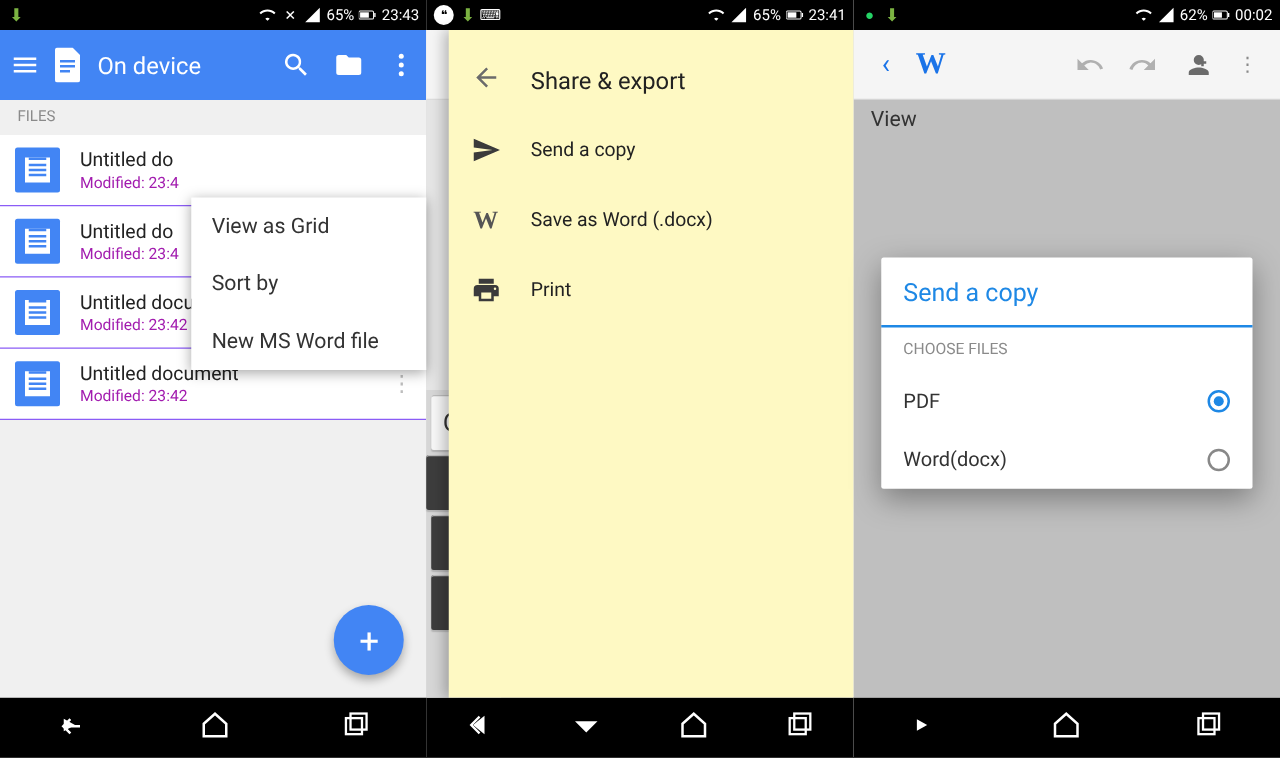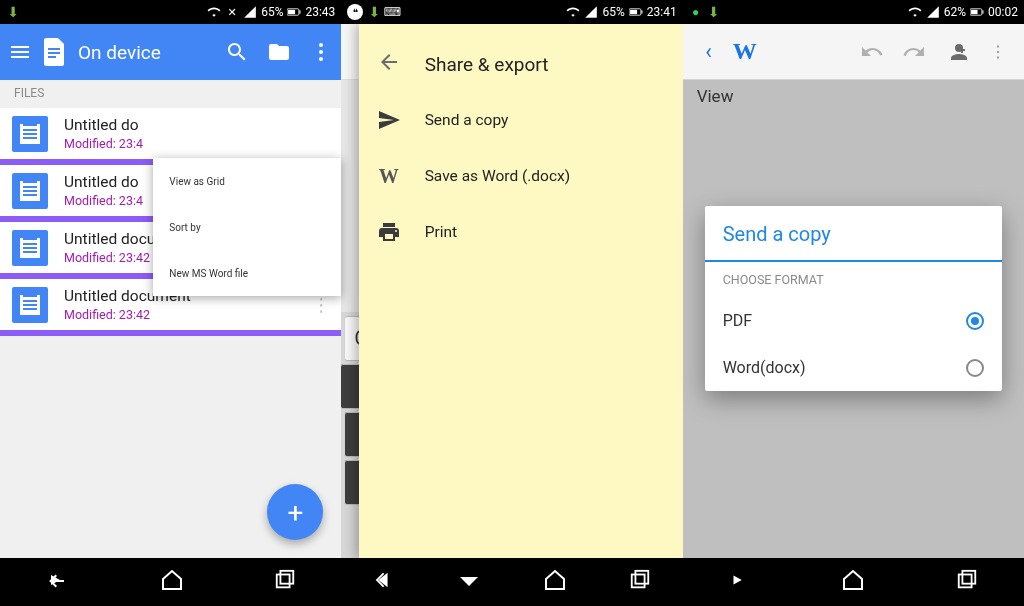--- a/index.html
+++ b/index.html
@@ -20,32 +20,32 @@
   .nav-bar { height: 48px; background: #000; display: flex; align-items: center; justify-content: space-around; color: #fff; margin-top: auto; }
   .nav-bar svg { fill: #fff; }
 
   
   .p1-appbar { height: 56px; background: #4285f4; color: #fff; display: flex; align-items: center; padding: 0 8px; gap: 12px; }
   .p1-appbar .title { font-size: 19px; flex: 1; }
   .p1-appbar .hamburger, .p1-appbar .doc-icon, .p1-appbar .ab-icon { display:inline-flex; align-items:center; justify-content:center; }
   .p1-section-header { height: 28px; padding: 6px 14px 0; font-size: 12px; color: #8a8a8a; background:#f0f0f0; }
   .p1-list { background: #f0f0f0; flex:1; position:relative; }
   .p1-card { background:#fff; }
-  .p1-row { display:flex; align-items:center; height:57px; border-bottom:6px solid #8b5cf6; padding:0 8px 0 12px; }
+  .p1-row { display:flex; align-items:center; height:57px; border-bottom:1px solid #8b5cf6; padding:0 8px 0 12px; }
   .p1-row .doc-thumb { width:36px; height:36px; background:#4285f4; border-radius:2px; display:flex; align-items:center; justify-content:center; margin-right:16px; }
   .p1-row .doc-thumb .lines { width:20px; height:20px; background:#fff; position:relative; }
   .p1-row .doc-thumb .lines::before, .p1-row .doc-thumb .lines::after { content:''; position:absolute; left:3px; right:3px; height:2px; background:#4285f4; }
   .p1-row .doc-thumb .lines::before { top:5px; box-shadow: 0 4px 0 #4285f4, 0 8px 0 #4285f4; }
   .p1-row .texts { flex:1; }
   .p1-row .name { font-size:15.5px; color:#222; }
   .p1-row .modified { font-size:12.5px; color:#a21caf; margin-top:2px; }
   .p1-row .more { width:24px; color:#bdbdbd; font-size:18px; text-align:center; }
   .p1-fab { position:absolute; right:18px; bottom:18px; width:56px; height:56px; border-radius:50%; background:#4285f4; color:#fff; display:flex; align-items:center; justify-content:center; font-size:28px; box-shadow:0 4px 8px rgba(0,0,0,.3); }
   .p1-menu { position:absolute; top:78px; right:0; width:188px; background:#fff; box-shadow:0 2px 10px rgba(0,0,0,.35); z-index:10; }
-  .p1-menu-item { height:46px; display:flex; align-items:center; padding:0 16px; font-size:10px; color:#333; }
+  .p1-menu-item { height:46px; display:flex; align-items:center; padding:0 16px; font-size:17px; color:#333; }
 
   
   .p2-body { flex:1; background:#e5e5e5; position:relative; }
   .p2-editor-bar { position:absolute; top:0; left:0; right:0; height:56px; background:#f5f5f5; border-bottom:1px solid #dcdcdc; display:flex; align-items:center; padding:0 8px; gap:4px; }
   .p2-editor-bar .ico { width:40px; height:40px; display:flex; align-items:center; justify-content:center; color:#6b6b6b; }
   .p2-editor-bar .spacer { flex:1; }
   .p2-editor-bar .more-col { width:36px; height:56px; background:#e1e1e1; display:flex; align-items:center; justify-content:center; color:#6b6b6b; }
   .p2-keyboard { position:absolute; left:0; bottom:0; width:60px; height:246px; background:#d6d6d6; }
   .p2-key { position:absolute; background:#f7f7f7; border-radius:2px; box-shadow:0 1px 0 #bbb inset, 0 1px 1px rgba(0,0,0,.15); display:flex; align-items:center; justify-content:center; font-size:20px; color:#333; }
   .p2-key.dark { background:#3d3d3d; color:#fff; }
@@ -387,21 +387,21 @@
             <path fill="#6b6b6b" d="M15 12a4 4 0 1 0-4-4 4 4 0 0 0 4 4zm6-3h-2V7h-2v2h-2v2h2v2h2v-2h2zm-6 5c-2.67 0-8 1.34-8 4v2h16v-2c0-2.66-5.33-4-8-4z"></path>
           </svg>
         </span>
       <span class="ico">⋮</span>
     </div>
 
     <div class="p3-doc-title">View</div>
 
     <div class="p3-dialog">
       <div class="p3-d-title">Send a copy</div>
-      <div class="p3-d-sub">CHOOSE FORMAT</div>
+      <div class="p3-d-sub">CHOOSE FILES</div>
       <div class="p3-d-option">
         <span>PDF</span>
         <span class="p3-radio checked"></span>
       </div>
       <div class="p3-d-option">
         <span>Word(docx)</span>
         <span class="p3-radio"></span>
       </div>
     </div>
   </div>

